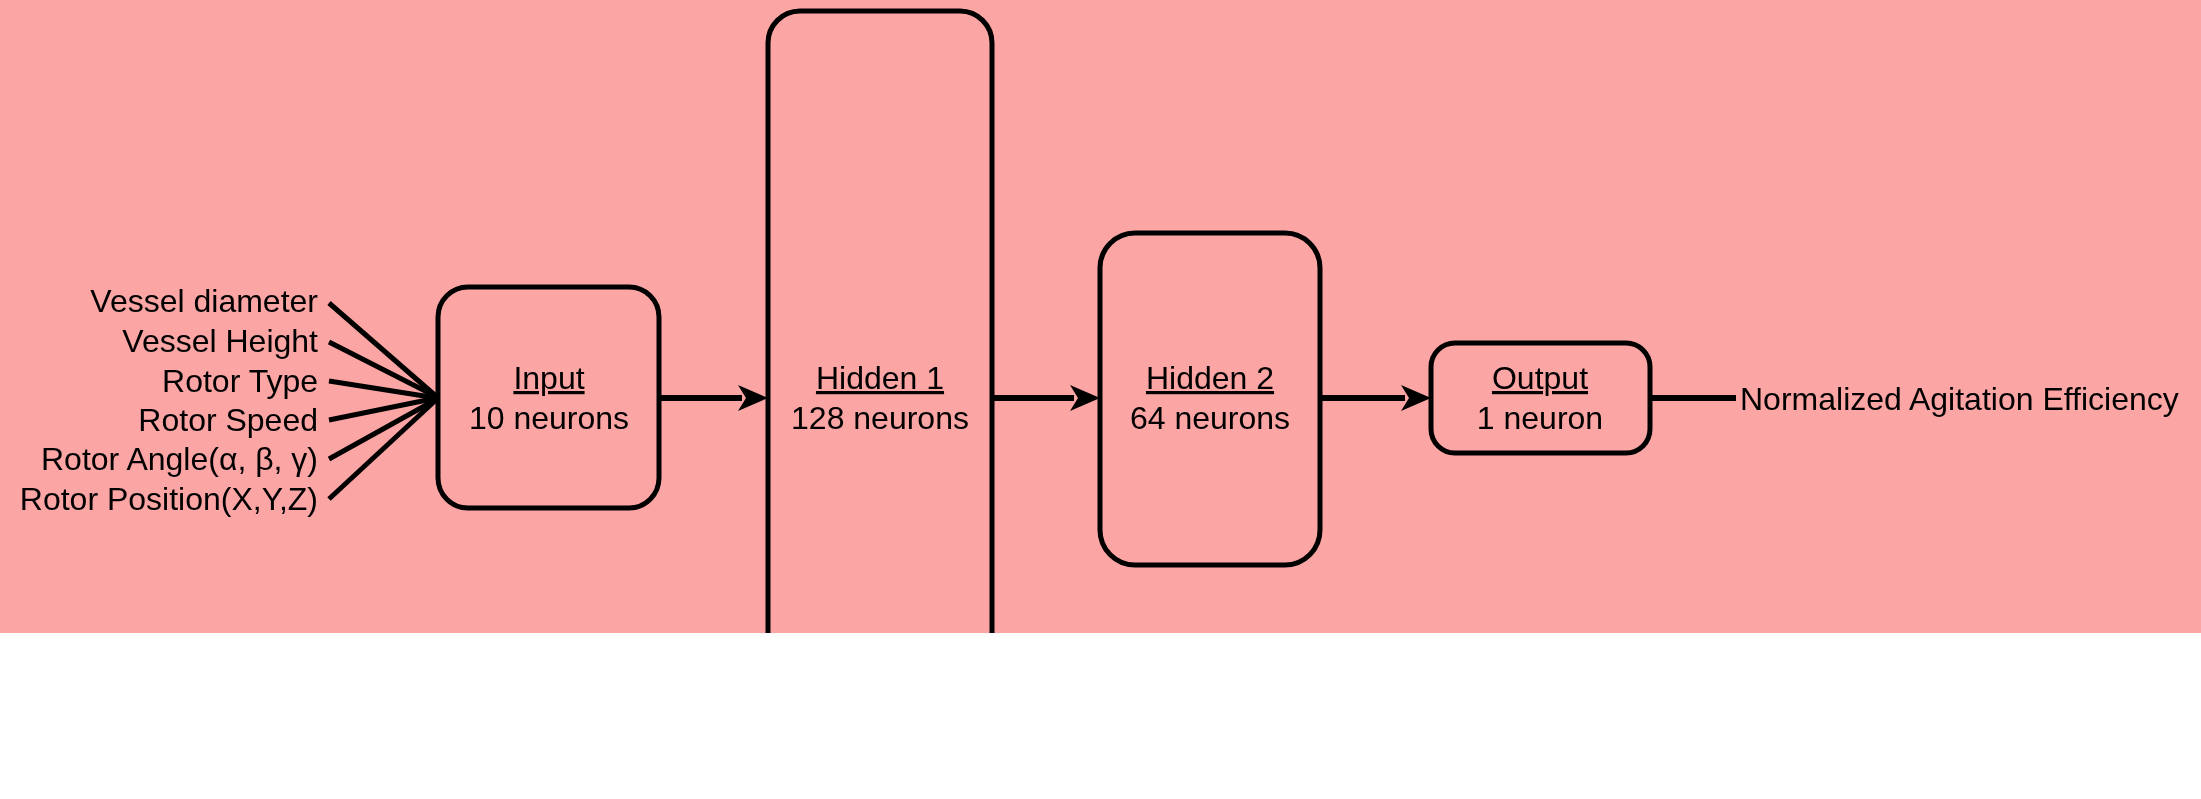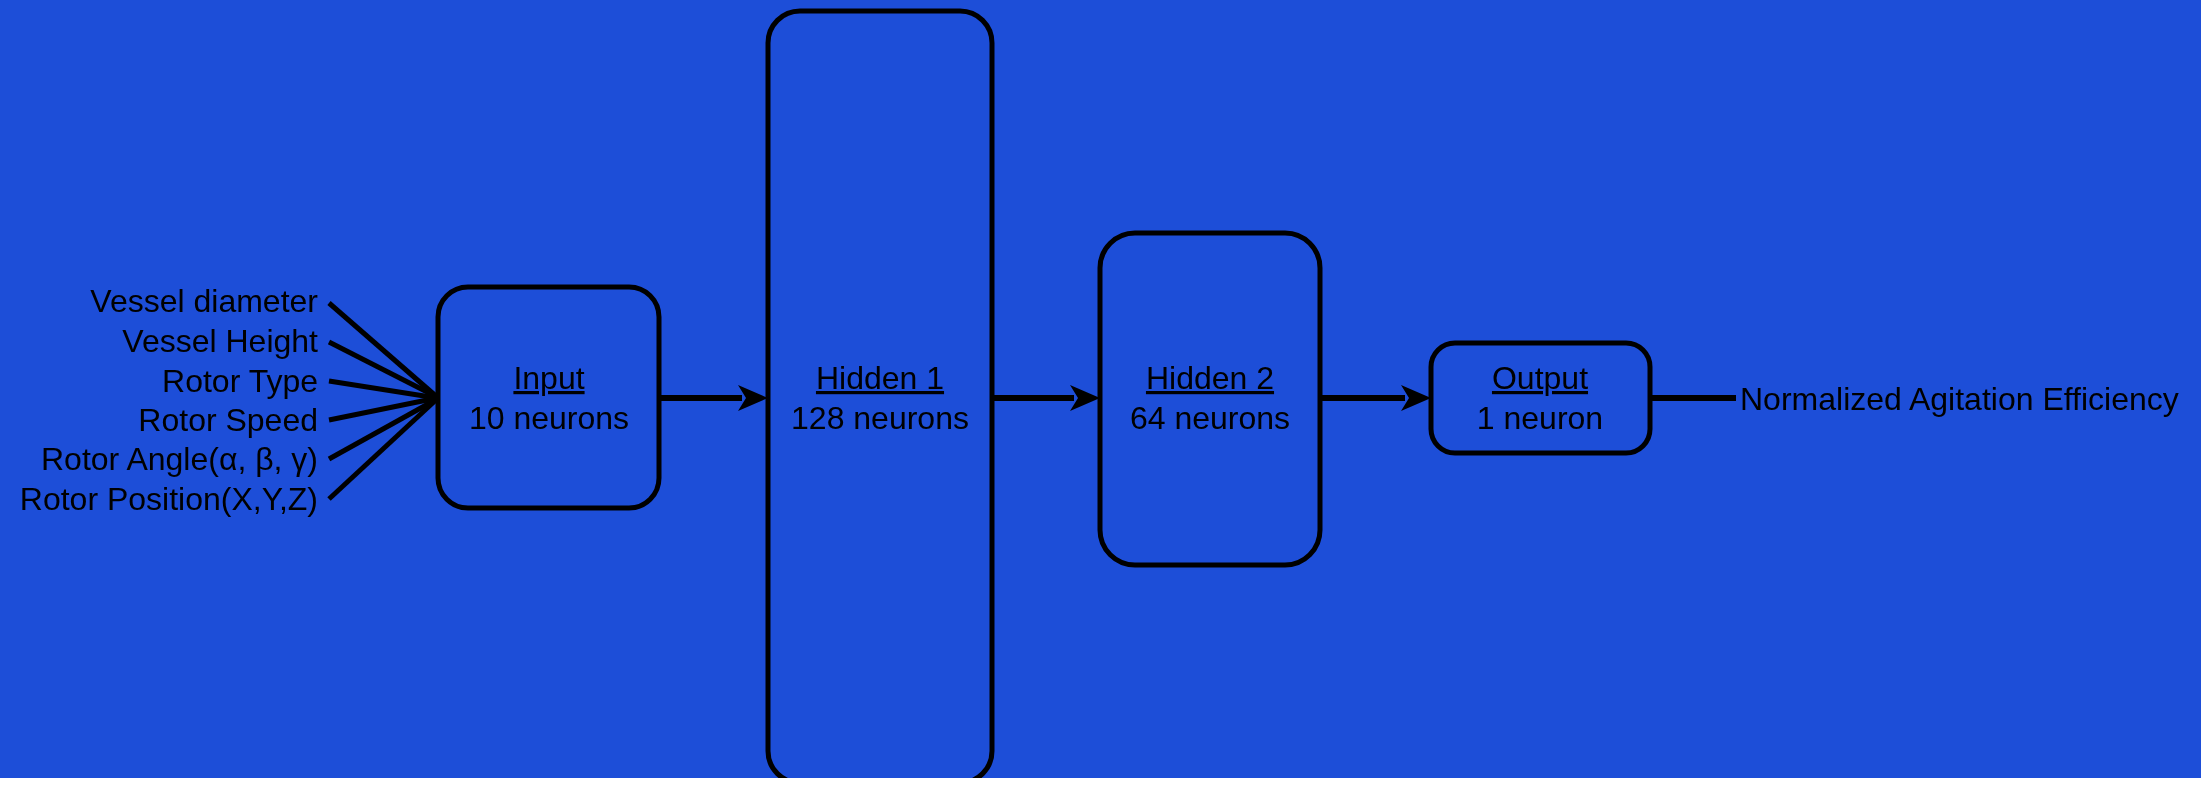--- a/index.html
+++ b/index.html
@@ -3,22 +3,22 @@
 <meta charset="utf-8">
 <style>
   html, body {
     margin: 0;
     padding: 0;
     background: #ffffff;
   }
   .canvas {
     position: relative;
     width: 2201px;
-    height: 778px;
-    background: #1d4ed8;
+    height: 633px;
+    background: #fca5a5;
     overflow: hidden;
   }
   svg {
     display: block;
   }
   svg text {
     font-family: "Liberation Sans", "DejaVu Sans", sans-serif;
     font-size: 32px;
     fill: #000000;
   }

